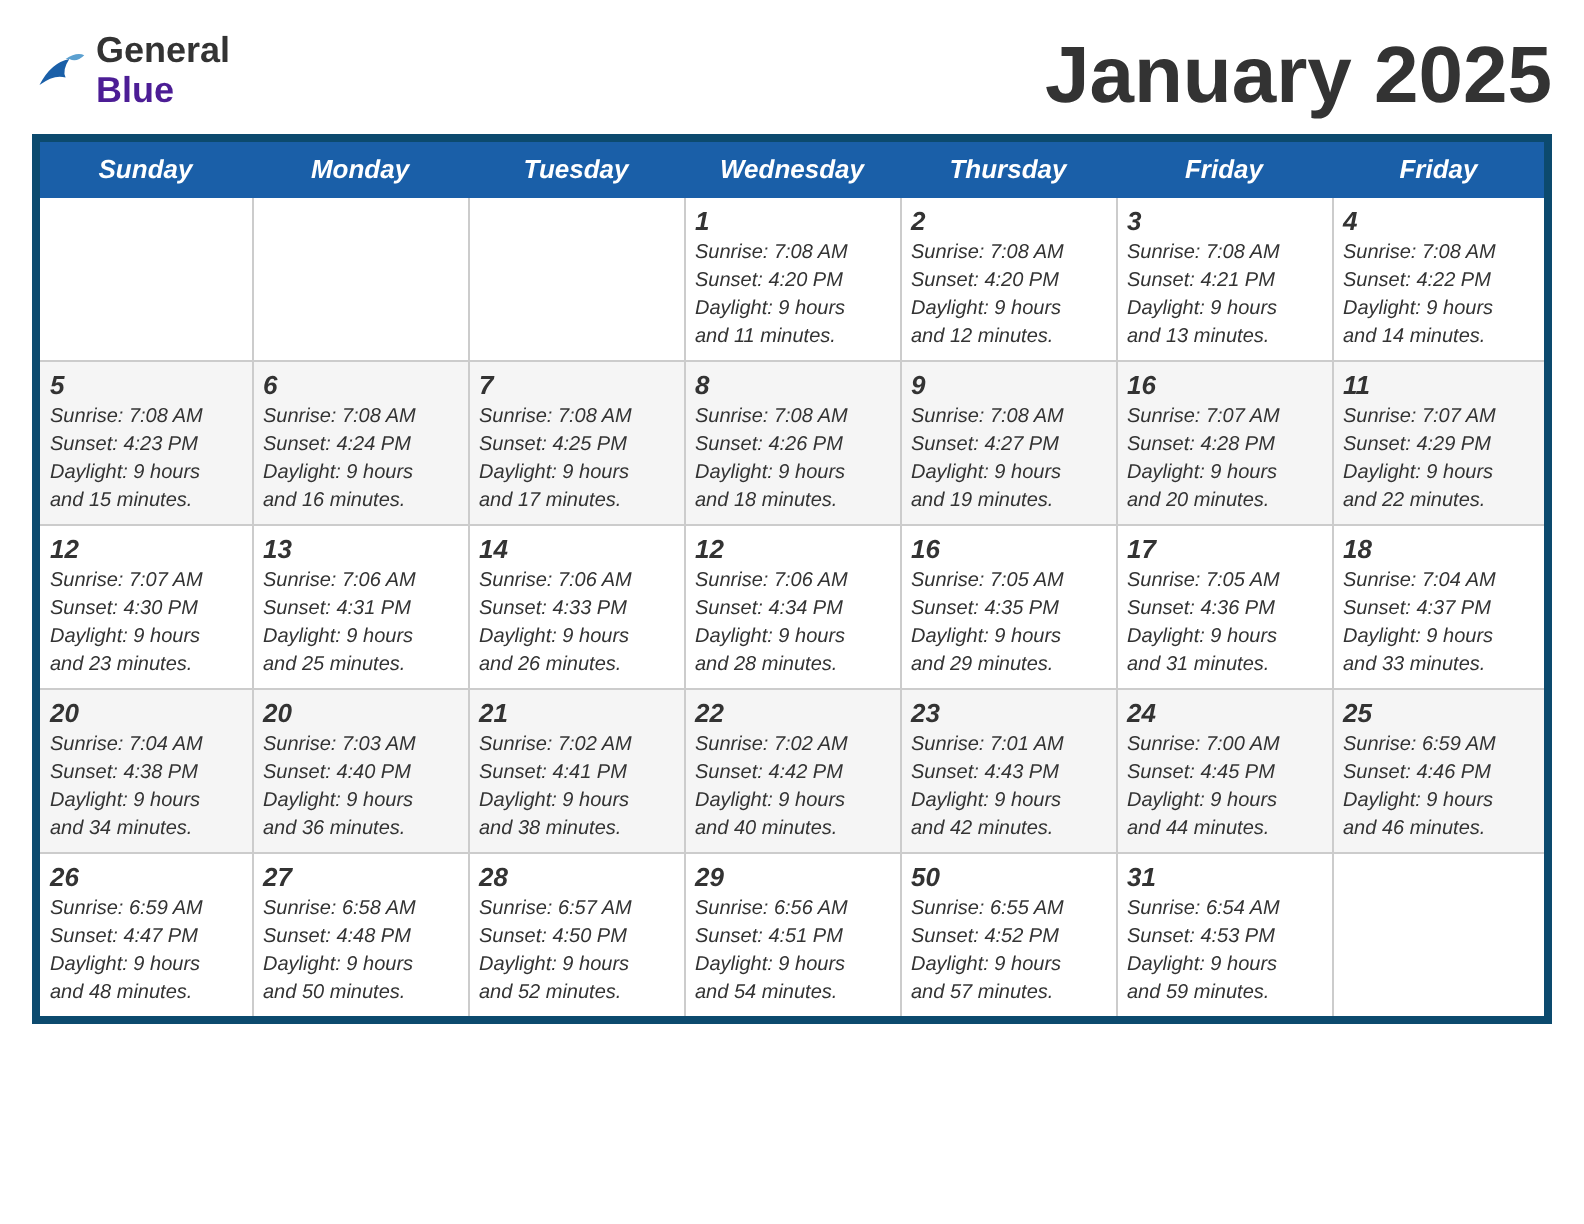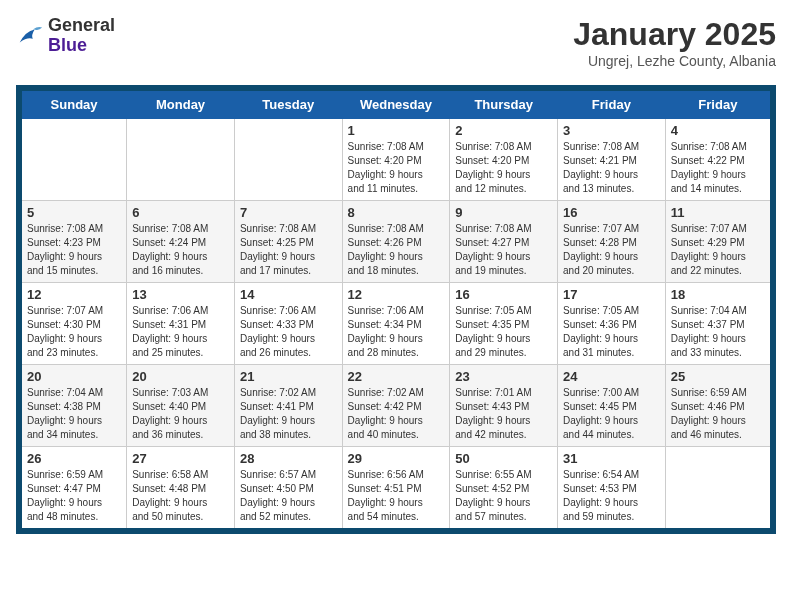--- a/index.html
+++ b/index.html
@@ -7,21 +7,21 @@
       font-family: Arial, sans-serif;
       background: #fff;
       width: 792px;
       min-height: 612px;
       padding: 16px;
     }
     .header {
       display: flex;
       justify-content: space-between;
       align-items: flex-start;
-      margin-bottom: 16px;
+      margin-bottom: 6px;
     }
     .logo {
       display: flex;
       align-items: center;
       gap: 4px;
     }
     .logo-text {
       font-size: 18px;
       font-weight: bold;
       line-height: 1.1;
@@ -29,32 +29,33 @@
     .logo-general { color: #333; }
     .logo-blue { color: #4c1d95; }
     .logo-bird {
       width: 28px;
       height: 28px;
     }
     .title-block {
       text-align: right;
     }
     .month-title {
-      font-size: 32px;
+      font-size: 40px;
       font-weight: bold;
       color: #333;
     }
     .subtitle {
       font-size: 14px;
       color: #555;
     }
     .calendar {
       width: 100%;
       border-collapse: collapse;
-      border: 6px solid #0c4a6e;
+      border: 4px solid #0c4a6e;
+      font-style: italic;
     }
     .calendar th {
       background: #1a5fa8;
       color: #fff;
       text-align: center;
       padding: 6px 4px;
       font-size: 13px;
       border: 1px solid #1a5fa8;
     }
     .calendar td {
@@ -92,21 +93,20 @@
       <path d="M4 22 Q10 10 20 8 Q16 14 18 18 Q12 16 4 22Z" fill="#1a5fa8"></path>
       <path d="M18 8 Q24 4 28 6 Q24 10 20 8Z" fill="#5ba0d0"></path>
     </svg>
     <div class="logo-text">
       <span class="logo-general">General</span><br>
       <span class="logo-blue">Blue</span>
     </div>
   </div>
   <div class="title-block">
     <div class="month-title">January 2025</div>
-    <div class="subtitle">Ungrej, Lezhe County, Albania</div>
   </div>
 </div>
 
 <table class="calendar">
   <thead>
     <tr>
     <th>Sunday</th>
         <th>Monday</th>
         <th>Tuesday</th>
         <th>Wednesday</th>

